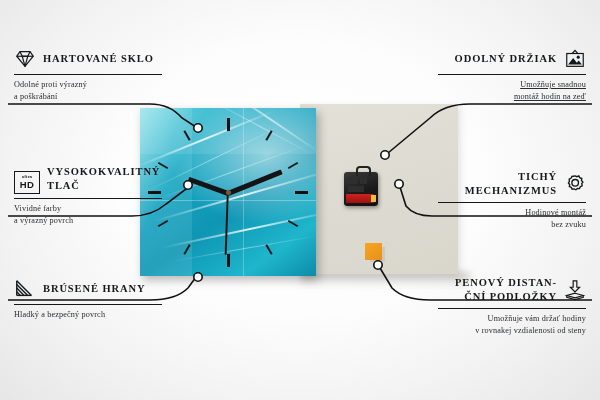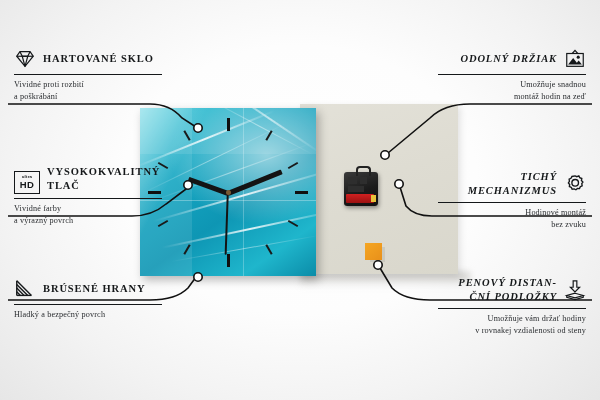--- a/index.html
+++ b/index.html
@@ -55,21 +55,21 @@
     background:linear-gradient(140deg,#f5a623,#e8901a);
     box-shadow:4px 3px 0 -1px rgba(200,198,188,.9);
   }
   
   #wires{position:absolute;left:0;top:0;width:600px;height:400px;}
   
   .feature{position:absolute;width:148px;}
   .feature.left{left:14px;text-align:left;}
   .feature.right{right:14px;text-align:right;}
   .f-head{display:flex;align-items:center;gap:7px;}
-  .feature.right .f-head{flex-direction:row-reverse;font-style:italic;}
+  .feature.right .f-head{flex-direction:row-reverse;}
   .f-title{
     font-family:"Liberation Serif", serif;
     font-size:10.5px;font-weight:700;letter-spacing:.9px;
     color:#15181a;line-height:1.32;text-transform:uppercase;
   }
   .f-rule{height:1px;background:#15181a;margin:4px 0 4px;}
   .f-desc{
     font-family:"Liberation Serif", serif;
     font-size:8.2px;color:#2a2d30;line-height:1.45;letter-spacing:.15px;
   }
@@ -163,21 +163,21 @@
               <path d="M3 9 H21"></path>
           <path d="M6.5 4 L9 9 L12 20"></path>
               <path d="M17.5 4 L15 9 L12 20"></path>
               <path d="M9 9 H15"></path>
         </g>
           </svg>
       </span>
       <span class="f-title">HARTOVANÉ SKLO</span>
     </div>
     <div class="f-rule"></div>
-    <div class="f-desc" style="white-space:pre-line;">Vividné proti rozbití
+    <div class="f-desc" style="white-space:pre-line;">Odolné proti výrazný
 a poškrábání</div>
   </div>
 
   <div class="feature left" style="top:163px;">
     <div class="f-head">
       <span class="hd-badge">
         <span class="hd-ultra">ultra</span>
         <span class="hd-hd">HD</span>
       </span>
       <span class="f-title">VYSOKOKVALITNÝ TLAČ</span>
@@ -215,21 +215,21 @@
           <rect x="3" y="6" width="18" height="14"></rect>
           <path d="M9 6 L12 2.5 L15 6"></path>
           <path d="M4.5 18 L10 11 L14 16 L16 13.5 L19.5 18 Z" fill="#15181a" stroke="none"></path>
           <circle cx="15.5" cy="10" r="1.7" fill="#15181a" stroke="none"></circle>
         </g>
           </svg>
       </span>
       <span class="f-title">ODOLNÝ DRŽIAK</span>
     </div>
     <div class="f-rule"></div>
-    <div class="f-desc" style="white-space:pre-line;">Umožňuje snadnou
+    <div class="f-desc" style="white-space:pre-line;text-decoration:underline;">Umožňuje snadnou
 montáž hodin na zeď</div>
   </div>
 
   <div class="feature right" style="top:170px;">
     <div class="f-head">
       <span class="ico">
         <svg viewBox="0 0 24 24">
             <g fill="none" stroke="#15181a" stroke-width="1.5">
           <path d="M12 3.2 L14 4 L16.2 3.2 L17.2 5.2 L19.4 6 L19 8.2 L20.6 9.8 L19.4 11.6 L19.8 13.9 L17.8 14.9 L16.9 17 L14.7 16.8 L13 18.3 L11.1 17.3 L8.9 17.6 L8 15.7 L5.9 14.7 L6.2 12.5 L4.8 10.8 L5.9 9 L5.6 6.8 L7.6 5.8 L8.7 3.8 Z"></path>
           <circle cx="12.2" cy="10.7" r="3.6"></circle>

